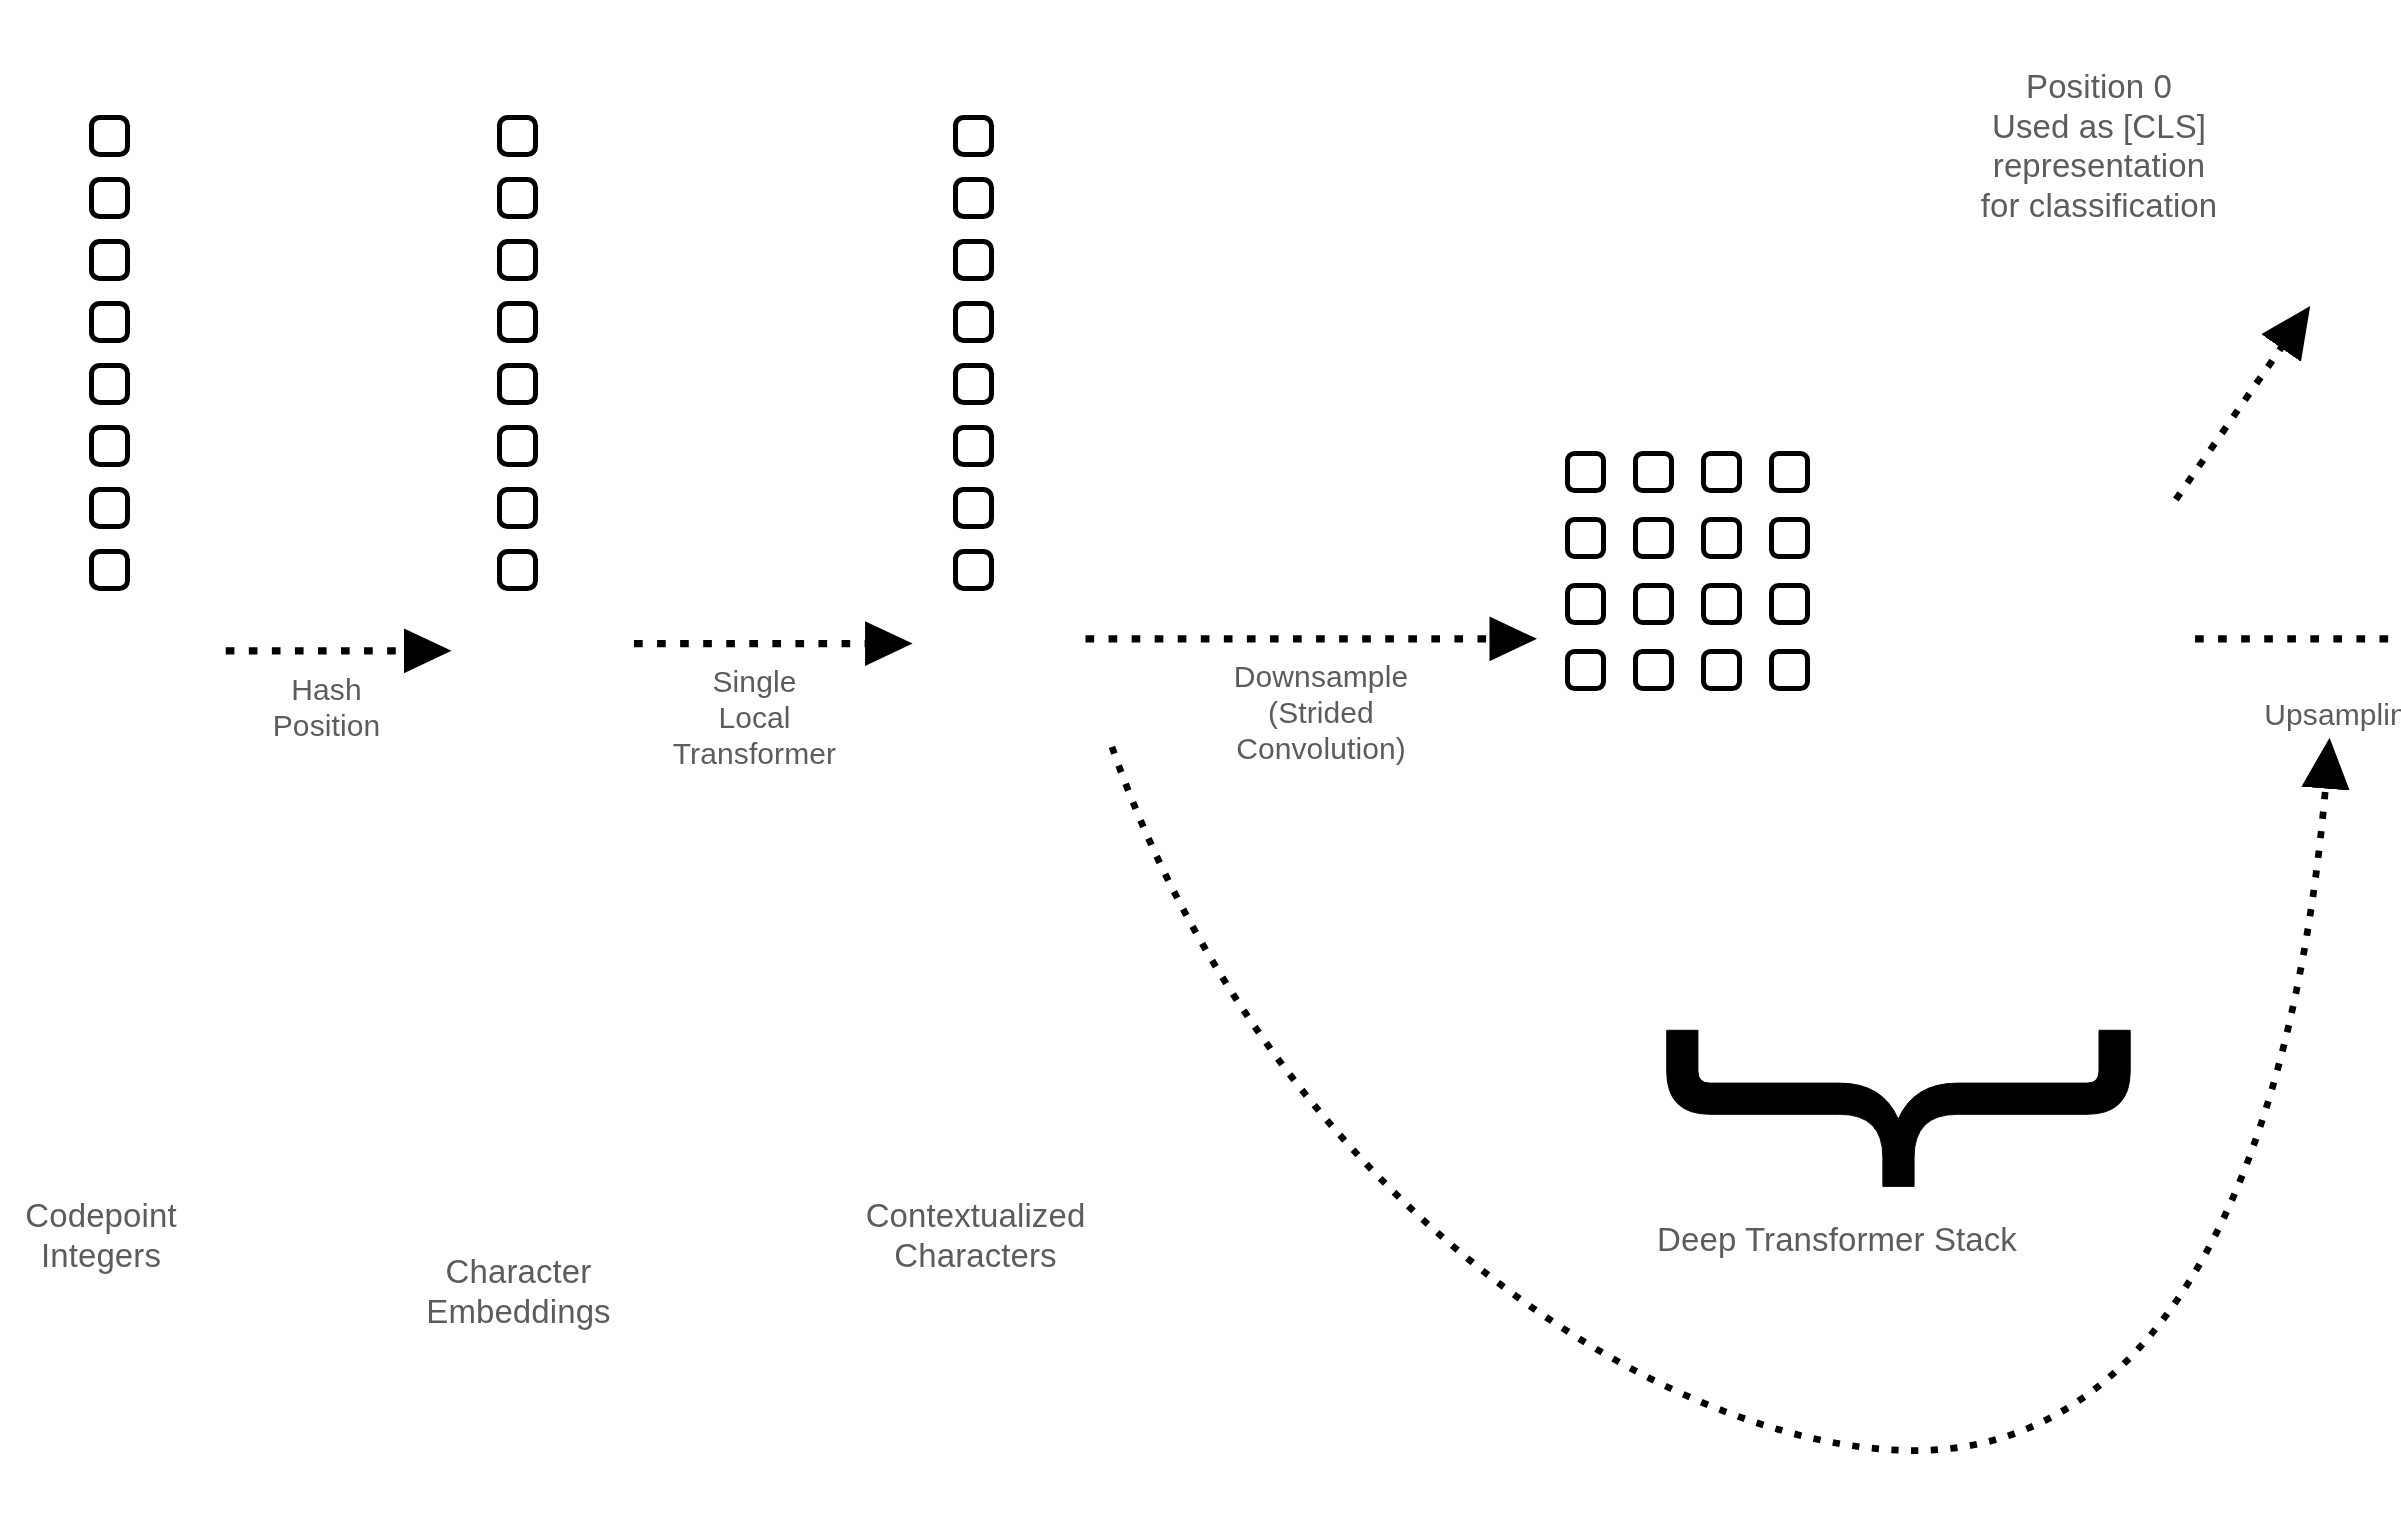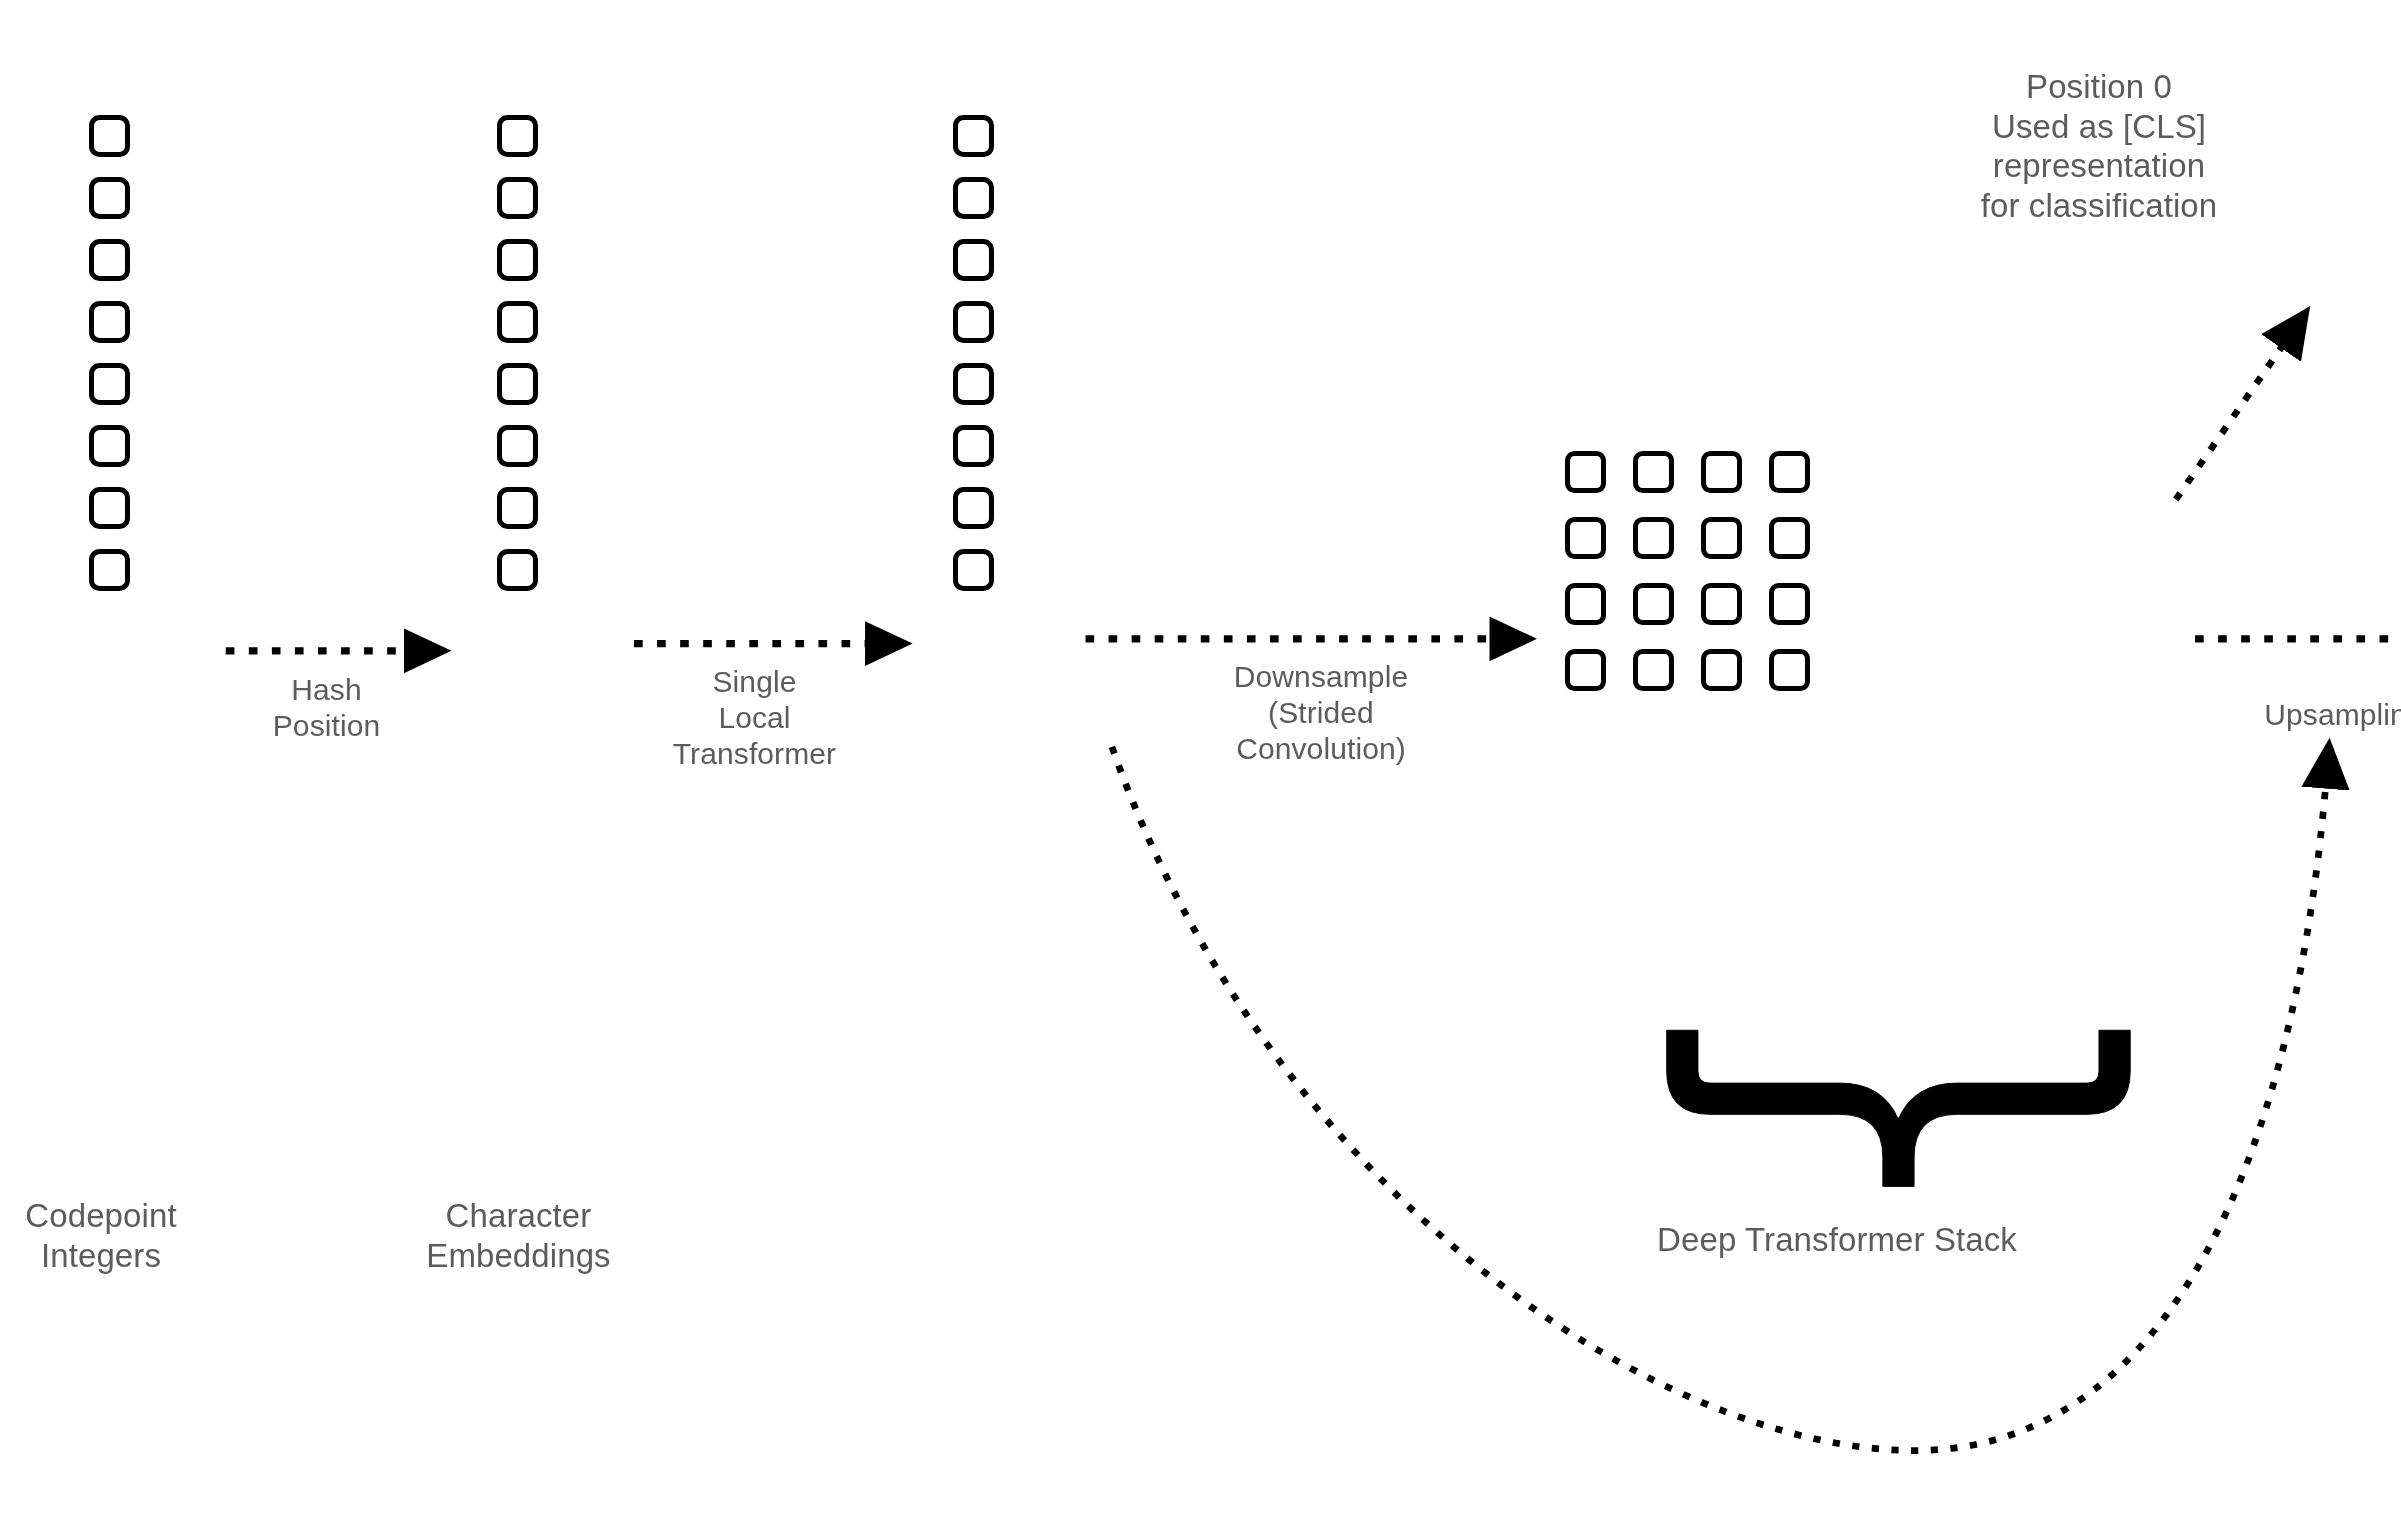--- a/index.html
+++ b/index.html
@@ -157,20 +157,22 @@
   <div class="lbl arrow-cap" style="left:2176px;top:697px;width:336px;">Upsampling</div>
 
   <div class="lbl" style="left:1926px;top:67px;width:346px;">Position 0
 Used as [CLS]
 representation
 for classification</div>
 
   <div class="lbl" style="left:-19px;top:1196px;width:240px;">Codepoint
 Integers</div>
 
-  <div class="lbl" style="left:384px;top:1196px;width:269px;">Character
+  <div class="lbl" style="left:384px;top:1252px;width:269px;">Character
 Embeddings</div>
 
+  <div class="lbl" style="left:836px;top:1196px;width:279px;">Contextualized
+Characters</div>
 
   <div class="lbl" style="left:1568px;top:1220px;width:538px;">Deep Transformer Stack</div>
 
 </div>
 
 
 </body></html>

